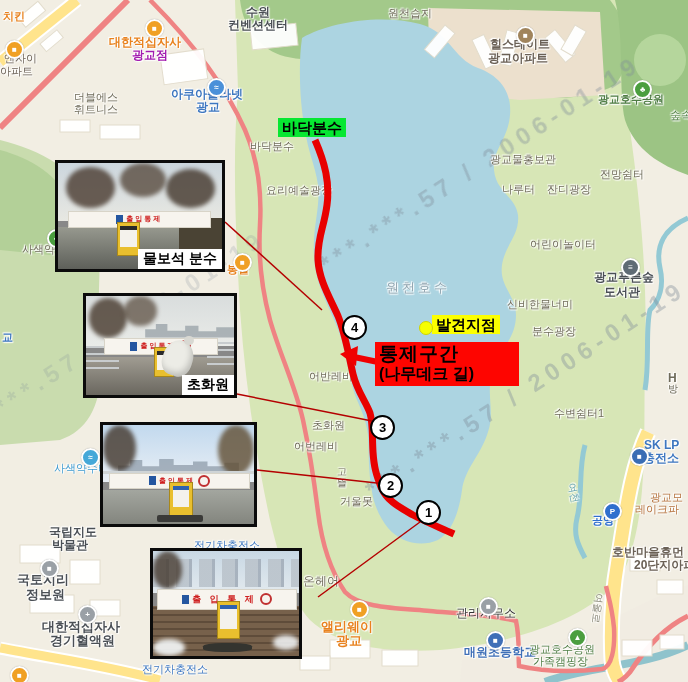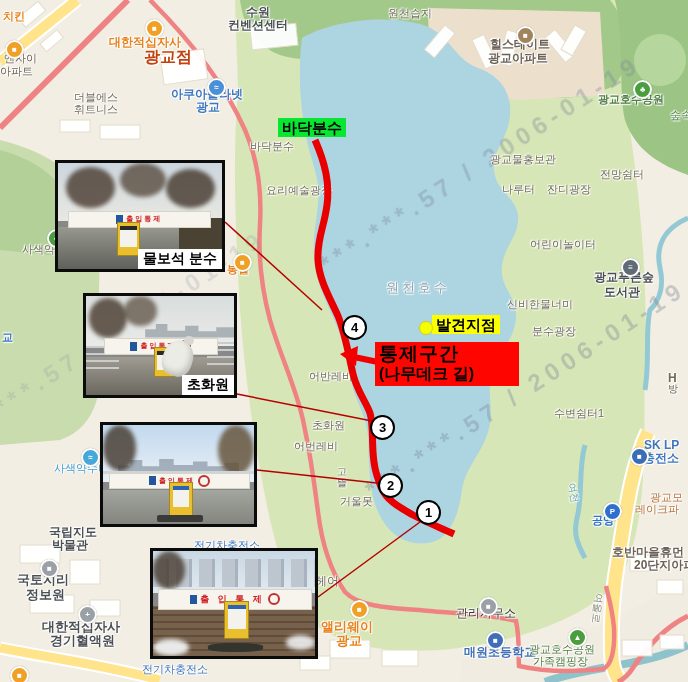--- a/index.html
+++ b/index.html
@@ -116,21 +116,21 @@
   <div class="wm" style="left:360px;top:480px;transform:rotate(-33deg);">***.***.57 / 2006-01-19</div>
   <div class="wm" style="left:-60px;top:430px;transform:rotate(-33deg);opacity:.55;">***.***.57 / 2006-01-19</div>
 
   <div class="layer" id="labels-layer" style="z-index:2;">
       <div class="lbl" style="left: 3px; top: 11px; color: rgb(232, 130, 30); font-size: 11px; font-weight: bold;">치킨</div>
       <div class="lbl" style="left: 4px; top: 53px; color: rgb(107, 97, 86); font-size: 11px;">앤자이</div>
       <div class="lbl" style="left: 0px; top: 66px; color: rgb(107, 97, 86); font-size: 11px;">아파트</div>
       <div class="lbl" style="left: 74px; top: 92px; color: rgb(111, 107, 90); font-size: 11px;">더블에스</div>
       <div class="lbl" style="left: 74px; top: 104px; color: rgb(111, 107, 90); font-size: 11px;">휘트니스</div>
       <div class="lbl" style="left: 109px; top: 36px; color: rgb(232, 130, 30); font-size: 12px; font-weight: bold;">대한적십자사</div>
-      <div class="lbl" style="left: 144px; top: 49px; color: #c2410c; font-size: 16px; font-weight: bold;">광교점</div>
+      <div class="lbl" style="left: 132px; top: 49px; color: #a21caf; font-size: 12px; font-weight: bold;">광교점</div>
       <div class="lbl" style="left: 246px; top: 6px; color: rgb(74, 79, 85); font-size: 12px; font-weight: bold;">수원</div>
       <div class="lbl" style="left: 228px; top: 19px; color: rgb(74, 79, 85); font-size: 12px; font-weight: bold;">컨벤션센터</div>
       <div class="lbl" style="left: 171px; top: 88px; color: rgb(62, 119, 192); font-size: 12px; font-weight: bold;">아쿠아플라넷</div>
       <div class="lbl" style="left: 196px; top: 101px; color: rgb(62, 119, 192); font-size: 12px; font-weight: bold;">광교</div>
       <div class="lbl" style="left: 388px; top: 8px; color: rgb(111, 107, 90); font-size: 11px;">원천습지</div>
       <div class="lbl" style="left: 490px; top: 38px; color: rgb(107, 97, 86); font-size: 12px; font-weight: bold;">힐스테이트</div>
       <div class="lbl" style="left: 488px; top: 52px; color: rgb(107, 97, 86); font-size: 12px; font-weight: bold;">광교아파트</div>
       <div class="lbl" style="left: 598px; top: 94px; color: rgb(79, 125, 68); font-size: 11px; font-weight: bold;">광교호수공원</div>
       <div class="lbl" style="left: 670px; top: 110px; color: rgb(79, 125, 68); font-size: 11px;">숲속</div>
       <div class="lbl" style="left: 490px; top: 154px; color: rgb(111, 107, 90); font-size: 11px;">광교물홍보관</div>
@@ -281,21 +281,21 @@
       <span class="blogo"></span>
       <span class="btxt">출입통제</span>
       <span class="bstamp"></span>
     </div>
     <div class="ysign" style="left:44%;top:58%;width:14%;height:32%;">
         <div class="panel blue"></div>
       </div>
     <div class="mat" style="left:36%;bottom:2%;width:30%;height:7%;background:#3a3a38;border-radius:2px;"></div>
   </div>
 
-  <div class="photo" style="left:150px;top:548px;width:168px;height:111px;">
+  <div class="photo" style="left:150px;top:548px;width:152px;height:111px;">
     <div class="sky" style="left:0;top:0;width:100%;height:40%;background:linear-gradient(#c8d8e4,#e2e9ee);"></div>
     <div class="towers" style="left:0;top:8%;width:100%;height:26%;background:repeating-linear-gradient(90deg,rgba(188,197,205,.95) 0 13px,rgba(165,176,188,.95) 13px 16px,rgba(0,0,0,0) 16px 23px);"></div>
     <div class="blob" style="left:0;top:0;width:20%;height:36%;background:rgba(70,58,46,.8);"></div>
     <div class="deck" style="left:0;bottom:0;width:100%;height:48%;background:repeating-linear-gradient(0deg,#77614b 0 5px,#5f4c3a 5px 7px);"></div>
     <div class="snow" style="left:0;bottom:0;width:22%;height:16%;background:rgba(245,248,250,.9);border-radius:50%;filter:blur(2px);"></div>
     <div class="snow" style="right:0;bottom:6%;width:18%;height:14%;background:rgba(245,248,250,.85);border-radius:50%;filter:blur(2px);"></div>
     <div class="banner" style="left:3%;top:36%;width:94%;height:18%;">
       <span class="blogo"></span>
       <span class="btxt" style="font-size:9px;letter-spacing:3px;">출 입 통 제</span>
       <span class="bstamp"></span>

